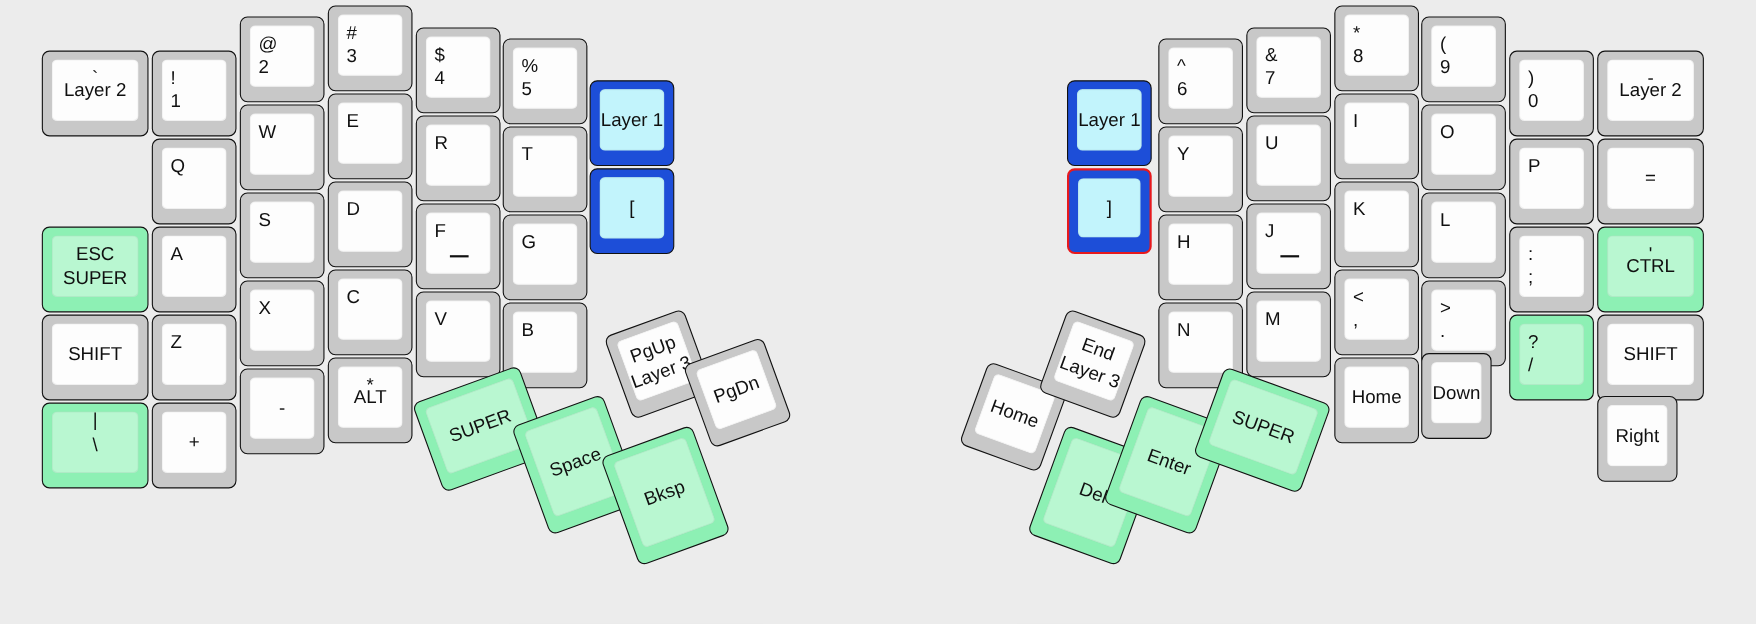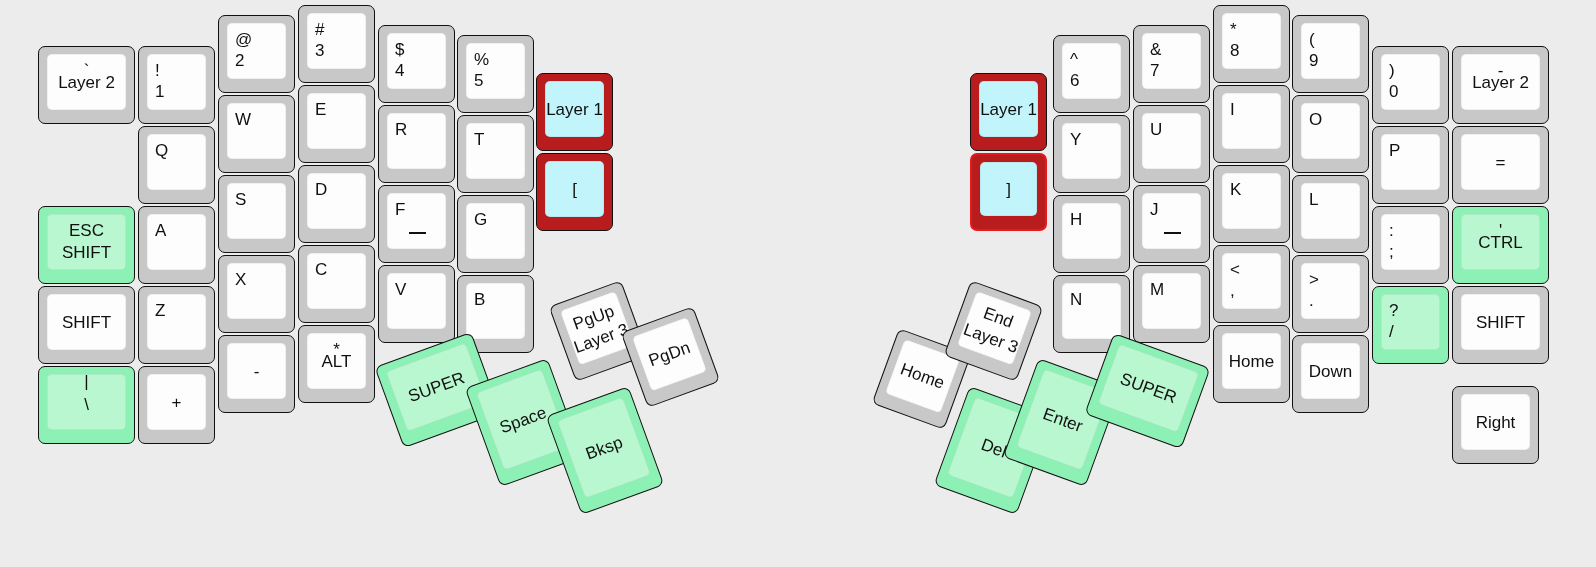--- a/index.html
+++ b/index.html
@@ -27,21 +27,21 @@
     width:100%;height:100%;
     box-sizing:border-box;
     border-radius:5px;
     background:#fdfdfd;
     border:1px solid rgba(0,0,0,.05);
   }
 
   
   .key.green{background:#8df0b4;}
   .key.green > .cap{background:#b9f7d1;}
-  .key.blue{background:#b91c1c;}
+  .key.blue{background:#1d4ed8;}
   .key.blue > .cap{background:#c2f4fc;}
   .key.sel{border-color:#e8191d;border-width:2px;}
 
   
   .lg{
     position:absolute;
     color:#101010;
     font-size:17px;
     line-height:1;
     white-space:pre;
@@ -66,21 +66,21 @@
 <div id="board">
     <div class="key" style="left: 38px; top: 46px; width: 97px; height: 78px;">
       <div class="cap">
         <span class="lg tc">`</span>
         <span class="lg ctr">Layer 2</span>
       </div>
     </div>
     <div class="key green" style="left: 38px; top: 206px; width: 97px; height: 78px;">
       <div class="cap">
         <span class="lg ctr2">ESC
-SHIFT</span>
+SUPER</span>
       </div>
     </div>
     <div class="key" style="left: 38px; top: 286px; width: 97px; height: 78px;">
       <div class="cap">
         <span class="lg ctr">SHIFT</span>
       </div>
     </div>
     <div class="key green" style="left: 38px; top: 366px; width: 97px; height: 78px;">
       <div class="cap">
         <span class="lg cm">|
@@ -340,21 +340,21 @@
       <div class="cap">
         <span class="lg tl">L</span>
       </div>
     </div>
     <div class="key" style="left: 1292px; top: 255px; width: 77px; height: 78px;">
       <div class="cap">
         <span class="lg tl">&gt;</span>
         <span class="lg bl">.</span>
       </div>
     </div>
-    <div class="key" style="left: 1292px; top: 335px; width: 77px; height: 78px;">
+    <div class="key" style="left: 1292px; top: 321px; width: 64px; height: 78px;">
       <div class="cap">
         <span class="lg ctr">Down</span>
       </div>
     </div>
     <div class="key" style="left: 1372px; top: 46px; width: 77px; height: 78px;">
       <div class="cap">
         <span class="lg tl">)</span>
         <span class="lg bl">0</span>
       </div>
     </div>
@@ -390,21 +390,21 @@
       <div class="cap">
         <span class="lg tc">'</span>
         <span class="lg ctr">CTRL</span>
       </div>
     </div>
     <div class="key" style="left: 1452px; top: 286px; width: 97px; height: 78px;">
       <div class="cap">
         <span class="lg ctr">SHIFT</span>
       </div>
     </div>
-    <div class="key" style="left: 1452px; top: 386px; width: 87px; height: 78px;">
+    <div class="key" style="left: 1452px; top: 360px; width: 73px; height: 78px;">
       <div class="cap">
         <span class="lg ctr">Right</span>
       </div>
     </div>
     <div class="key" style="left: 883px; top: 339px; width: 77px; height: 80px; transform: rotate(20deg);">
       <div class="cap">
         <span class="lg ctr">Home</span>
       </div>
     </div>
     <div class="key" style="left: 955px; top: 291px; width: 77px; height: 80px; transform: rotate(20deg);">

